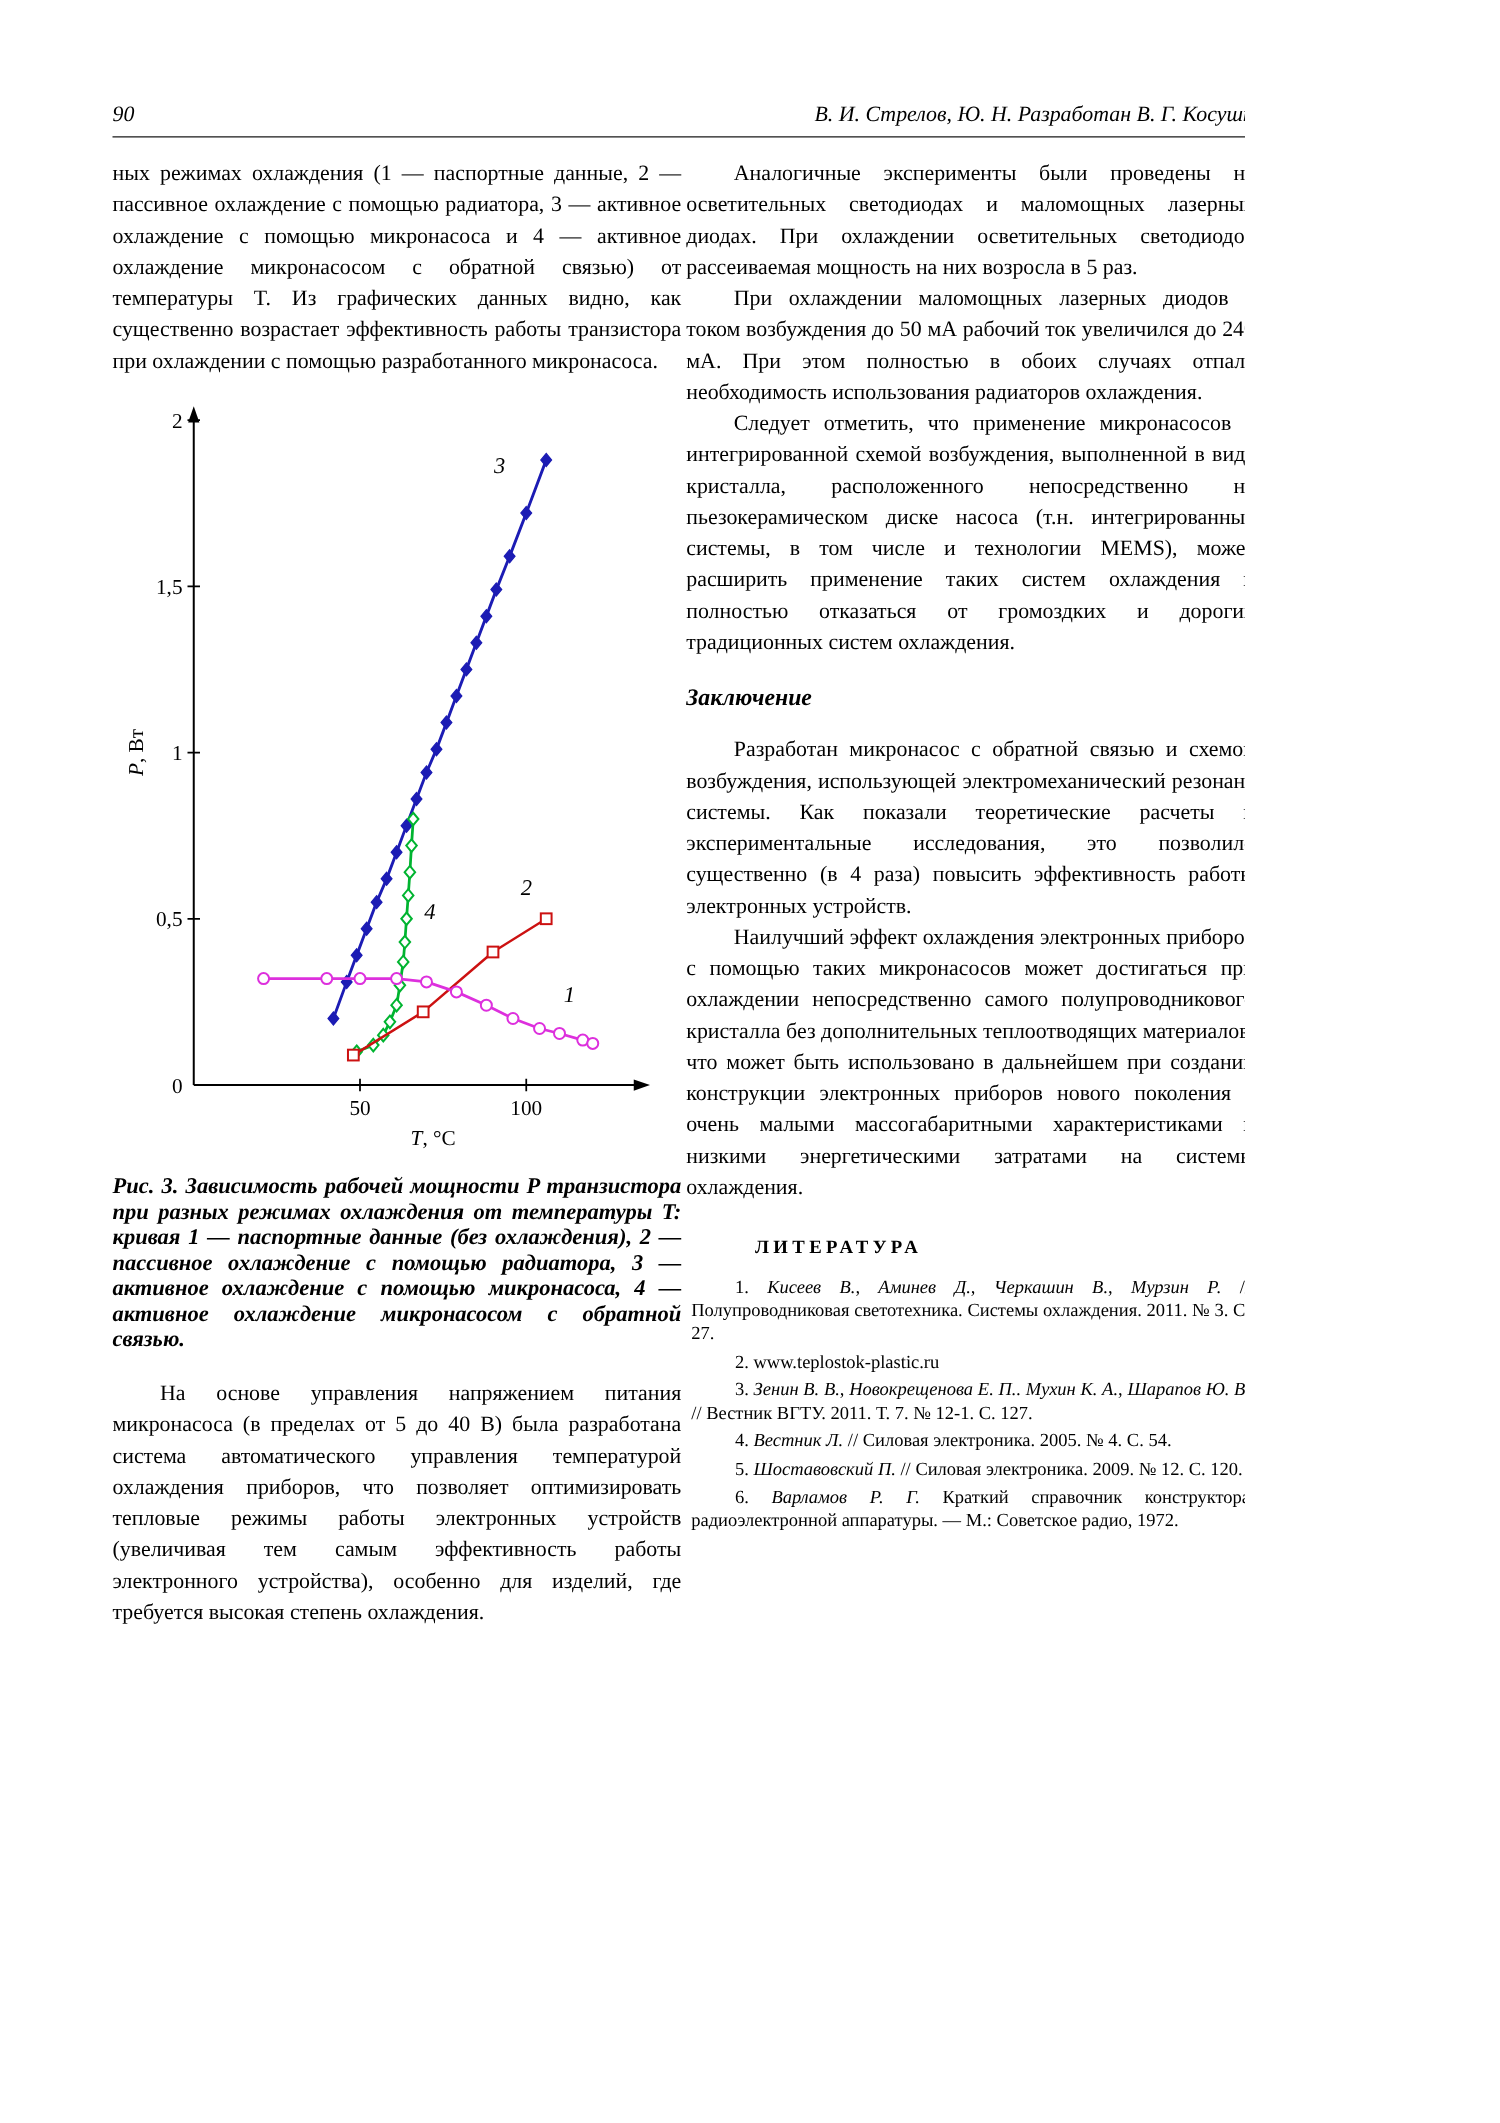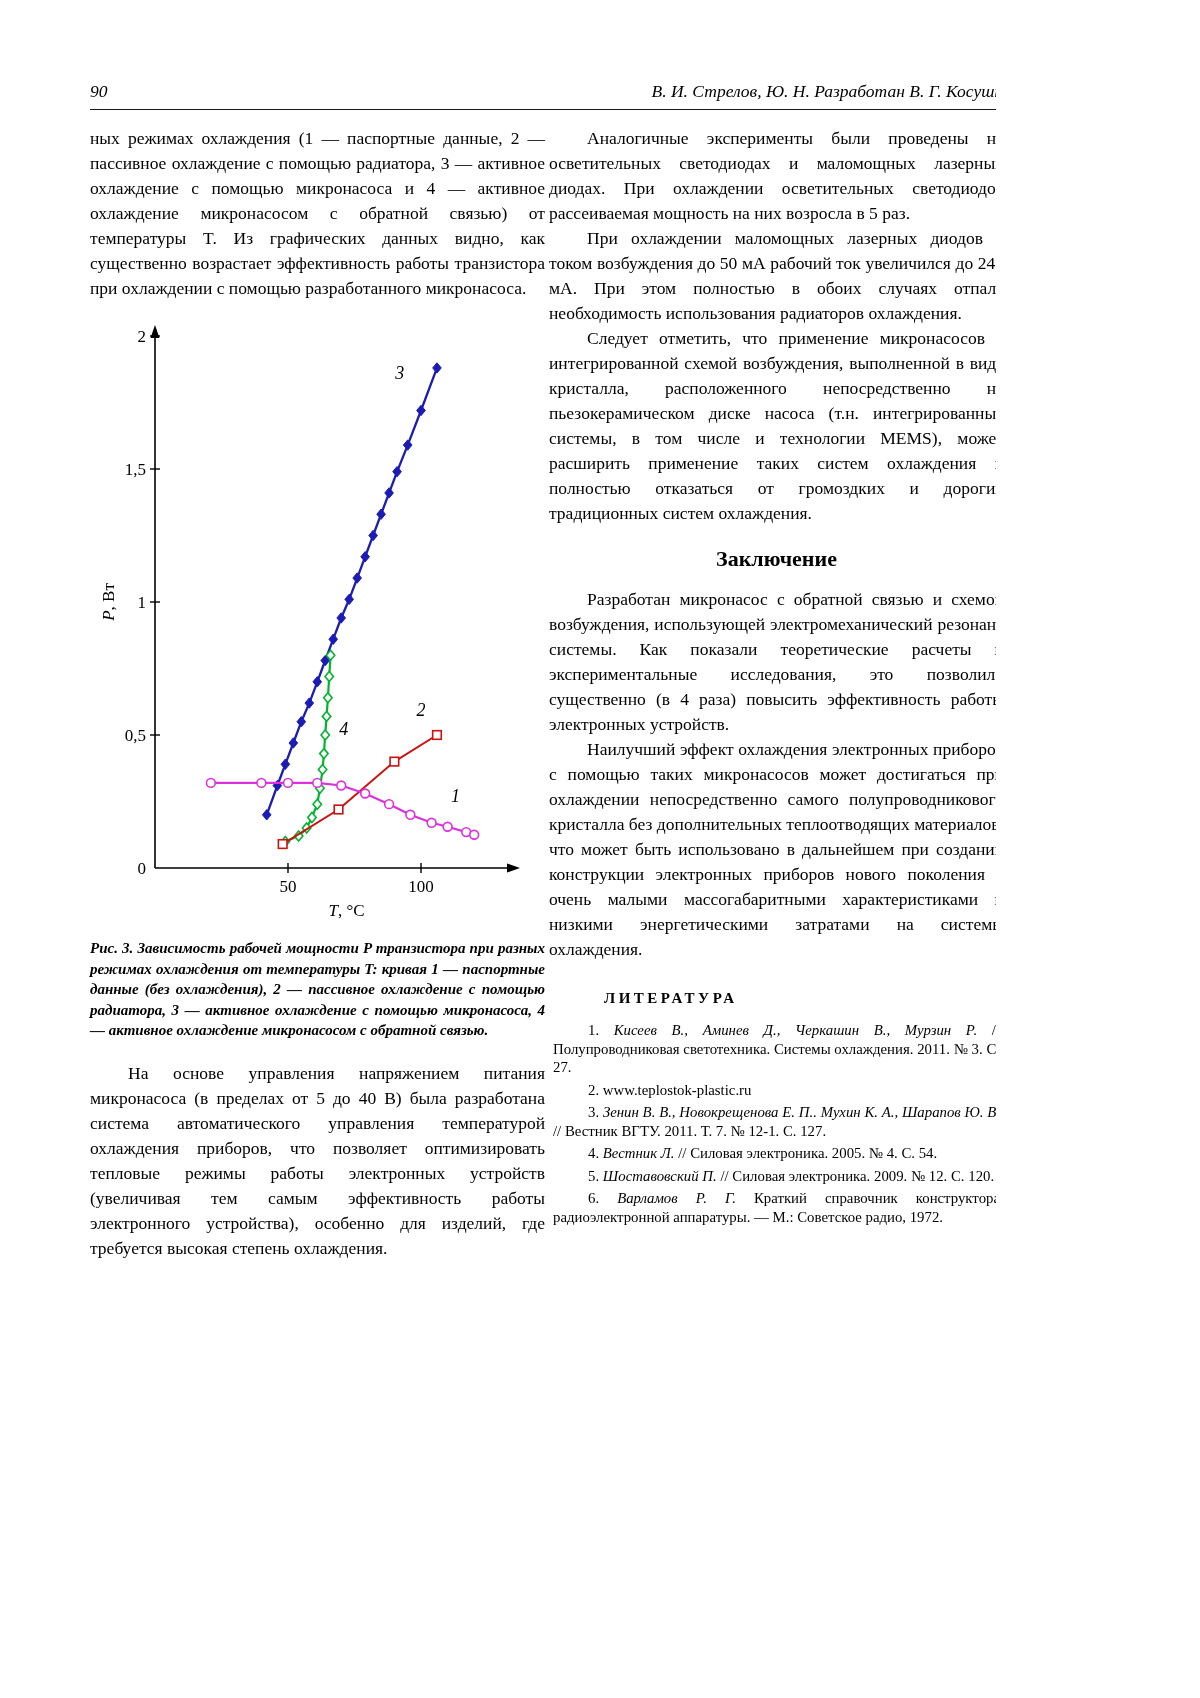--- a/index.html
+++ b/index.html
@@ -19,27 +19,27 @@
   }
   .rule{border-bottom:1.6px solid #1a1a1a;margin-bottom:16px;}
   .columns{display:flex;gap:4px;}
   .col{width:455px;font-size:17.5px;line-height:25px;text-align:justify;}
   p{margin:4px;}
   p.para{margin:0 0 0 0;}
   p.indent{text-indent:38px;}
   p + p.indent{margin-top:0;}
   figure{margin:20px 0 0 0;padding:0;}
   figcaption{
-    font-size:15px;line-height:20.5px;
+    font-size:18px;line-height:20.5px;
     font-weight:bold;font-style:italic;
     text-align:justify;margin-top:10px;
   }
   .conclusion-heading{
-    text-align:center;font-weight:bold;font-size:22px;
-    margin:20px 0 16px 0;line-height:25px;
+    font-weight:bold;font-size:19px;
+    margin:20px 0 16px 0;line-height:25px;font-style:italic;
   }
   .literature-heading{
     font-weight:bold;font-size:15px;letter-spacing:3.5px;
     margin:26px 0 13px 55px;line-height:20px;
   }
   .refs p{
     font-size:14.8px;line-height:18.5px;text-indent:35px;text-align:justify;
   }
   .refs i{font-style:italic;}
   svg text{font-family:"Liberation Serif", serif;}

